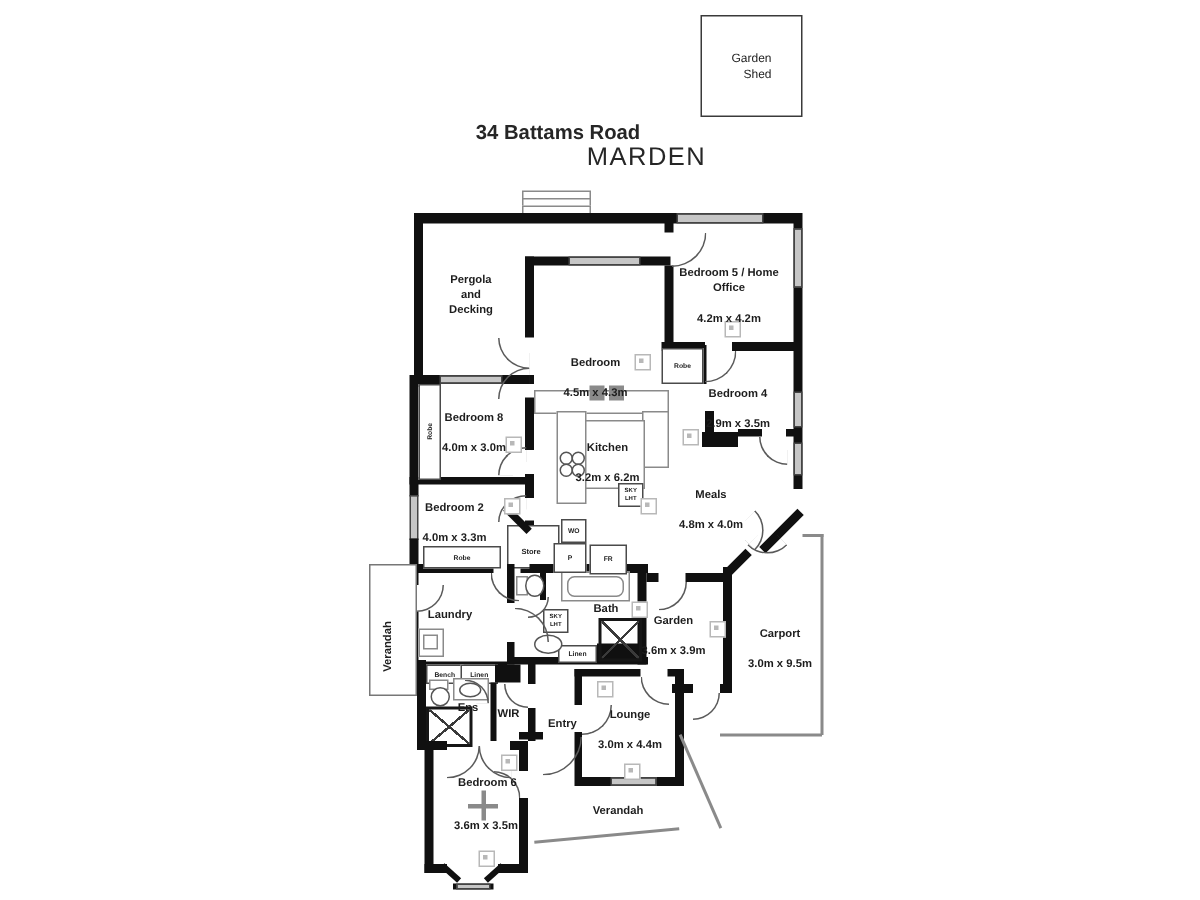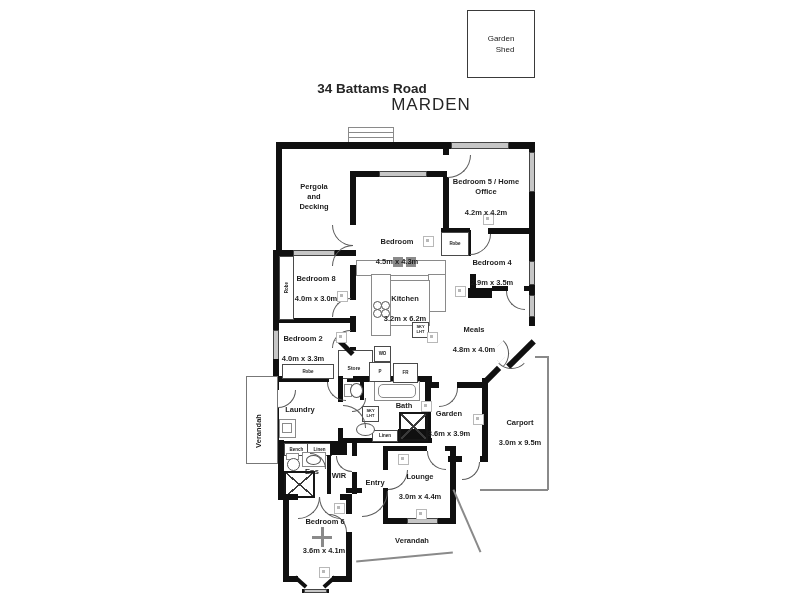--- a/index.html
+++ b/index.html
@@ -294,21 +294,21 @@
     <span>Carport</span><br>
     <span>3.0m x 9.5m</span>
   </div>
 
   <div class="lbl" style="left:420px;top:482px">
     <span>Lounge</span><br>
     <span>3.0m x 4.4m</span>
   </div>
 
   <div class="lbl" style="left:325px;top:522px">Bedroom 6</div>
-  <div class="lbl" style="left:324px;top:551px">3.6m x 4.1m</div>
+  <div class="lbl" style="left:324px;top:551px">3.6m x 3.5m</div>
 
   <div class="lbl" style="left:300px;top:410px">Laundry</div>
   <div class="lbl" style="left:404px;top:406px">Bath</div>
   <div class="lbl" style="left:312px;top:472px">Ens</div>
   <div class="lbl" style="left:339px;top:476px">WIR</div>
   <div class="lbl" style="left:375px;top:483px">Entry</div>
   <div class="lbl sm" style="left:354px;top:369px">Store</div>
   <div class="lbl vert" style="left:259px;top:431px">Verandah</div>
   <div class="lbl" style="left:412px;top:541px">Verandah</div>
 

